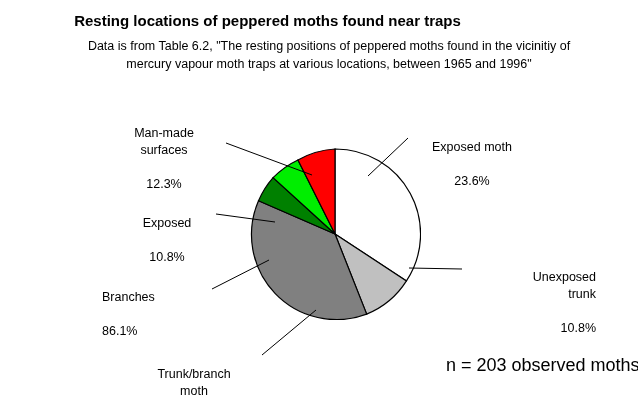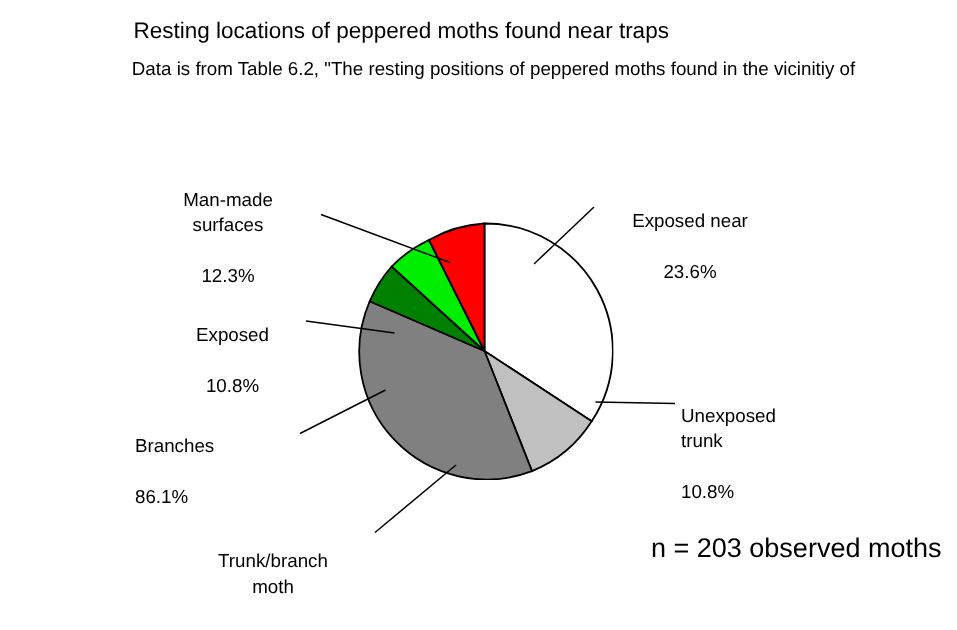--- a/index.html
+++ b/index.html
@@ -20,37 +20,37 @@
     width: 638px;
     height: 420px;
   }
   .title {
     position: absolute;
     top: 12px;
     left: 0;
     width: 535px;
     text-align: center;
     font-size: 15px;
-    font-weight: normal;
+    font-weight: bold;
     letter-spacing: 0px;
   }
   .subtitle {
     position: absolute;
     top: 37px;
     left: 0;
     width: 638px;
     text-align: center;
     font-size: 12.5px;
     line-height: 18px;
   }
   .subtitle span { display: block; padding-left: 20px; }
 
   .chart-area {
     position: absolute;
-    left: 4px;
+    left: 16px;
     top: 0;
     width: 572px;
     height: 420px;
     text-decoration: underline;
   }
 
   .pie-svg {
     position: absolute;
     left: 233px;
     top: 148px;
@@ -64,39 +64,40 @@
     white-space: pre-line;
   }
   .label-name { display: block; }
   .label-value { display: block; }
 
   .lbl-manmade { left: 88px; top: 108px; width: 120px; text-align: center; }
   .lbl-foliage { left: 96px; top: 198px; width: 110px; text-align: center; }
   .lbl-branches { left: 86px; top: 272px; width: 120px; text-align: left; }
   .lbl-trunkjoint { left: 118px; top: 349px; width: 120px; text-align: center; }
   .lbl-exposed { left: 386px; top: 122px; width: 140px; text-align: center; }
-  .lbl-unexposed { left: 450px; top: 252px; width: 130px; text-align: left; }
+  .lbl-unexposed { left: 450px; top: 252px; width: 130px; text-align: right; }
 
   .nlabel {
     position: absolute;
     left: 430px;
     top: 355px;
     font-size: 18px;
     white-space: nowrap;
   }
 </style>
 </head>
 <body>
 
 <div id="page">
 
   <div class="title">Resting locations of peppered moths found near traps</div>
 
   <div class="subtitle">
     <span>Data is from Table 6.2, "The resting positions of peppered moths found in the  vicinitiy of</span>
+    <span>mercury vapour moth traps at various locations, between 1965 and 1996"</span>
   </div>
 
   <div class="chart-area">
 
     <svg class="pie-svg" width="172" height="172" viewBox="0 0 172 172">
 
       <path d="M 86 86 L 86 1 A 85 85 0 0 1 157.45 132.89 Z" fill="#ffffff" stroke="#000000" stroke-width="1.2"></path>
       <path d="M 86 86 L 157.45 132.89 A 85 85 0 0 1 117.67 166.10 Z" fill="#c0c0c0" stroke="#000000" stroke-width="1.2"></path>
       <path d="M 86 86 L 117.67 166.10 A 85 85 0 0 1 9.52 52.81 Z" fill="#808080" stroke="#000000" stroke-width="1.2"></path>
       <path d="M 86 86 L 9.52 52.81 A 85 85 0 0 1 24.11 29.68 Z" fill="#008000" stroke="#000000" stroke-width="1.2"></path>
@@ -131,21 +132,21 @@
       <span class="label-value">86.1%</span>
     </div>
 
     <div class="label lbl-trunkjoint">
       <span class="label-name">Trunk/branch
 moth</span>
       <span class="label-value">32.5%</span>
     </div>
 
     <div class="label lbl-exposed">
-      <span class="label-name">Exposed near</span>
+      <span class="label-name">Exposed moth</span>
       <span class="label-value">23.6%</span>
     </div>
 
     <div class="label lbl-unexposed">
       <span class="label-name">Unexposed
 trunk</span>
       <span class="label-value">10.8%</span>
     </div>
 
     <div class="nlabel">n = 203 observed moths</div>

